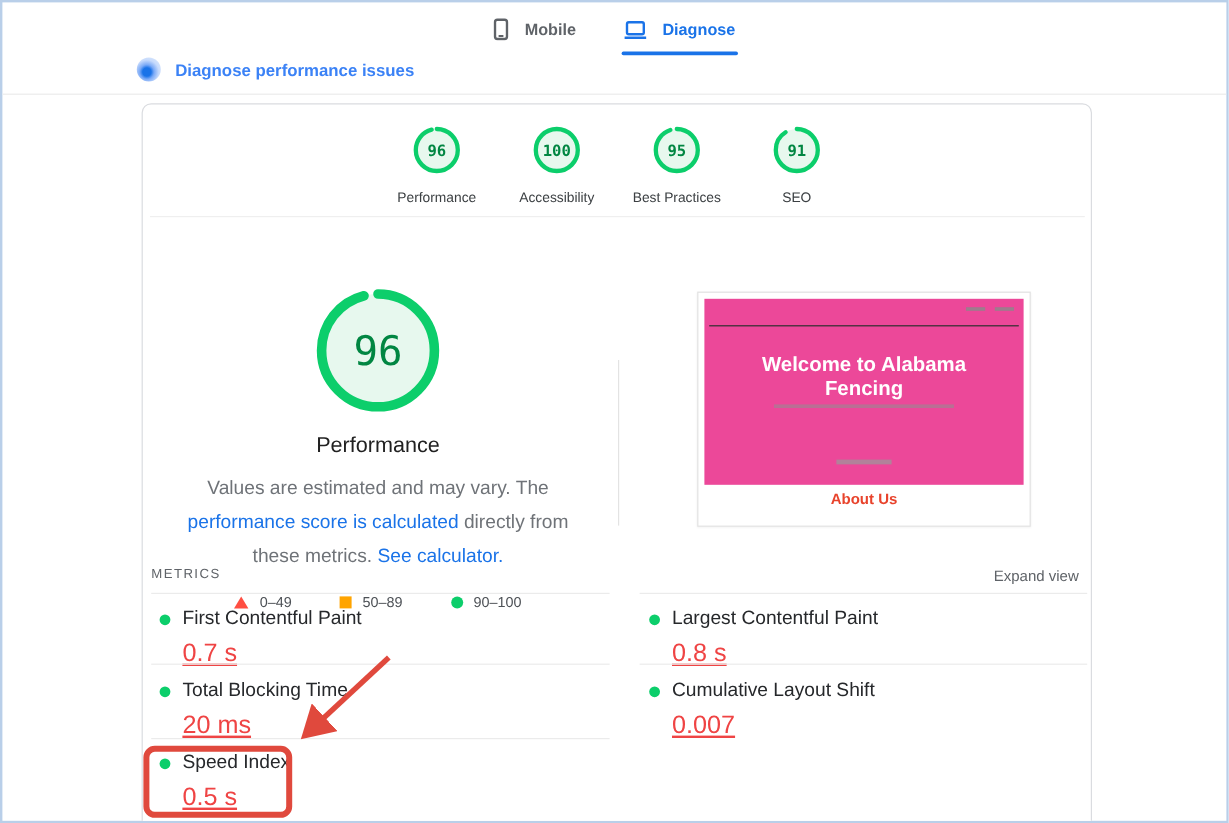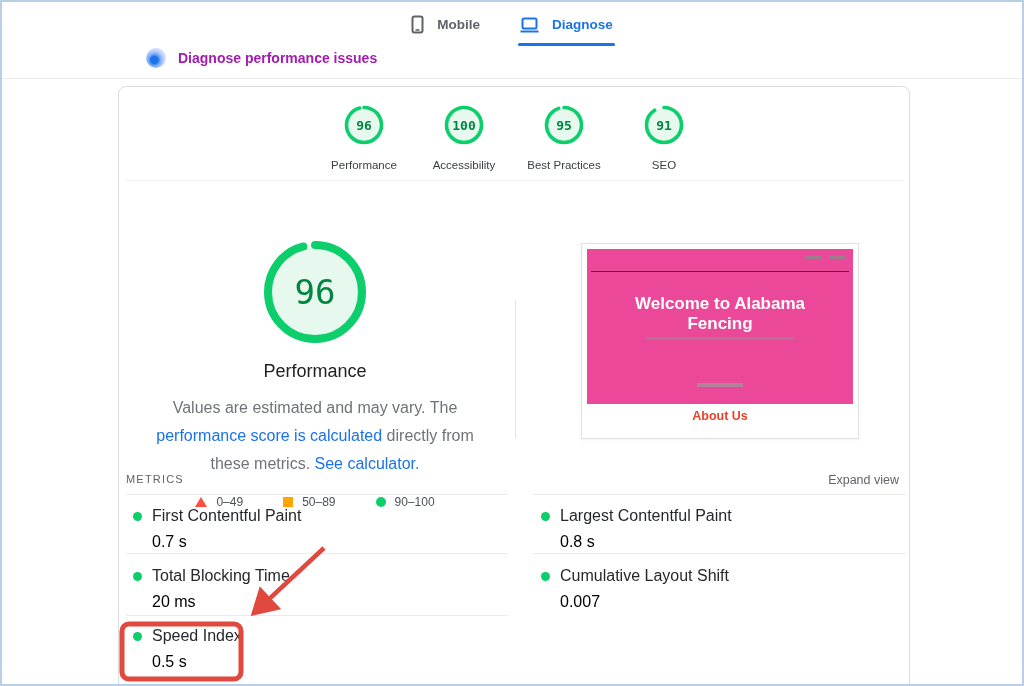--- a/index.html
+++ b/index.html
@@ -12,21 +12,21 @@
   
   .tabs { position:absolute; top:9px; left:0; right:0; display:flex; justify-content:center; gap:36px; }
   .tab { position:relative; display:flex; align-items:center; gap:13px; font-size:13.5px; font-weight:600;
          color:#5f6368; padding:4px 2px 12px 2px; cursor:pointer; }
   .tab.active { color:#1a73e8; }
   .tab.active .underline { position:absolute; left:0; right:0; bottom:0; height:3px; background:#1a73e8; border-radius:2px; }
   .header-divider { position:absolute; top:76px; left:0; width:100%; height:1px; background:#ececec; }
 
   
   .diagnose { position:absolute; top:46px; left:112px; display:flex; align-items:center; gap:12px;
-              font-size:14px; font-weight:600; color:#a21caf;margin-left:32px; }
+              font-size:14px; font-weight:600; color:#3b82f6; }
   .pulse-dot { width:20px; height:20px; border-radius:50%;
     background:radial-gradient(circle at 42% 60%, #1a73e8 0 3.5px, #7baaf7 6px, #c6dafc 10px, #e3eefc 100%); }
 
   
   .card { position:absolute; left:116px; top:84px; width:792px; height:616px;
           background:#fff; border:1px solid #dadce0; border-radius:8px; }
 
   
   .gauges { position:absolute; top:17px; left:0; right:0; display:flex; justify-content:center; gap:24px; }
   .gauge-sm { width:76px; text-align:center; cursor:pointer; }
@@ -64,21 +64,21 @@
 
   
   .metrics-title { position:absolute; top:386px; left:7px; font-size:11px; letter-spacing:1.2px; color:#5f6368; }
   .expand-view { position:absolute; top:386px; right:10px; font-size:12.5px; color:#5f6368; cursor:pointer; }
   .mh-div-l { position:absolute; top:407px; left:7px;  width:382px; height:1px; background:#ebebeb; }
   .mh-div-r { position:absolute; top:407px; left:414px; width:373px; height:1px; background:#ebebeb; }
   .metric { position:absolute; }
   .metric .head { display:flex; align-items:center; gap:10px; }
   .mdot { width:9px; height:9px; border-radius:50%; background:#0cce6b; }
   .mname { font-size:16px; color:#26282b; }
-  .mval { margin:8px 0 0 19px; font-size:16px; color:#000000; }
+  .mval { margin:8px 0 0 19px; font-size:21px; color:#ef4444;text-decoration:underline; }
   .m-l { left:14px; } .m-r { left:422px; }
   .row1 { top:420px; } .row2 { top:480px; } .row3 { top:540px; }
   .md-l1 { position:absolute; top:466px; left:7px;  width:382px; height:1px; background:#ebebeb; }
   .md-l2 { position:absolute; top:528px; left:7px;  width:382px; height:1px; background:#ebebeb; }
   .md-r1 { position:absolute; top:466px; left:414px; width:373px; height:1px; background:#ebebeb; }
 
   
   .annotation { position:absolute; inset:0; pointer-events:none; }
 </style>
 </head>

